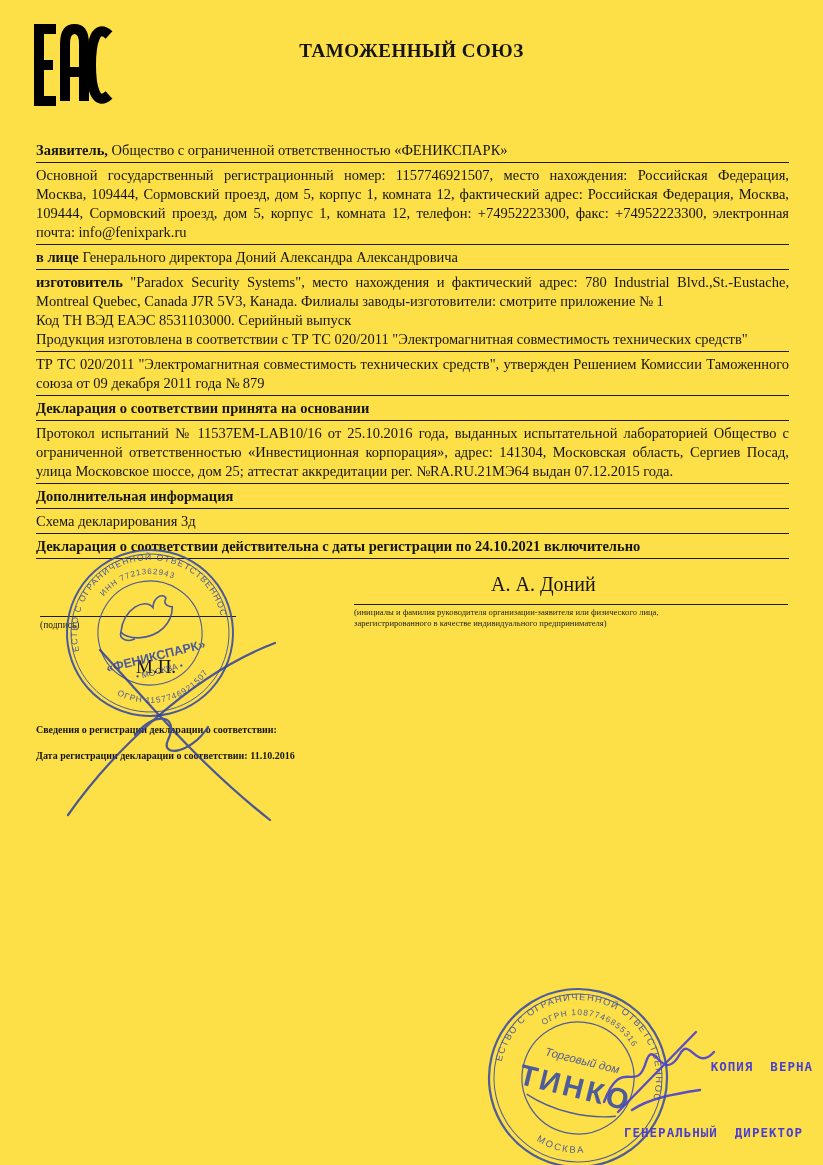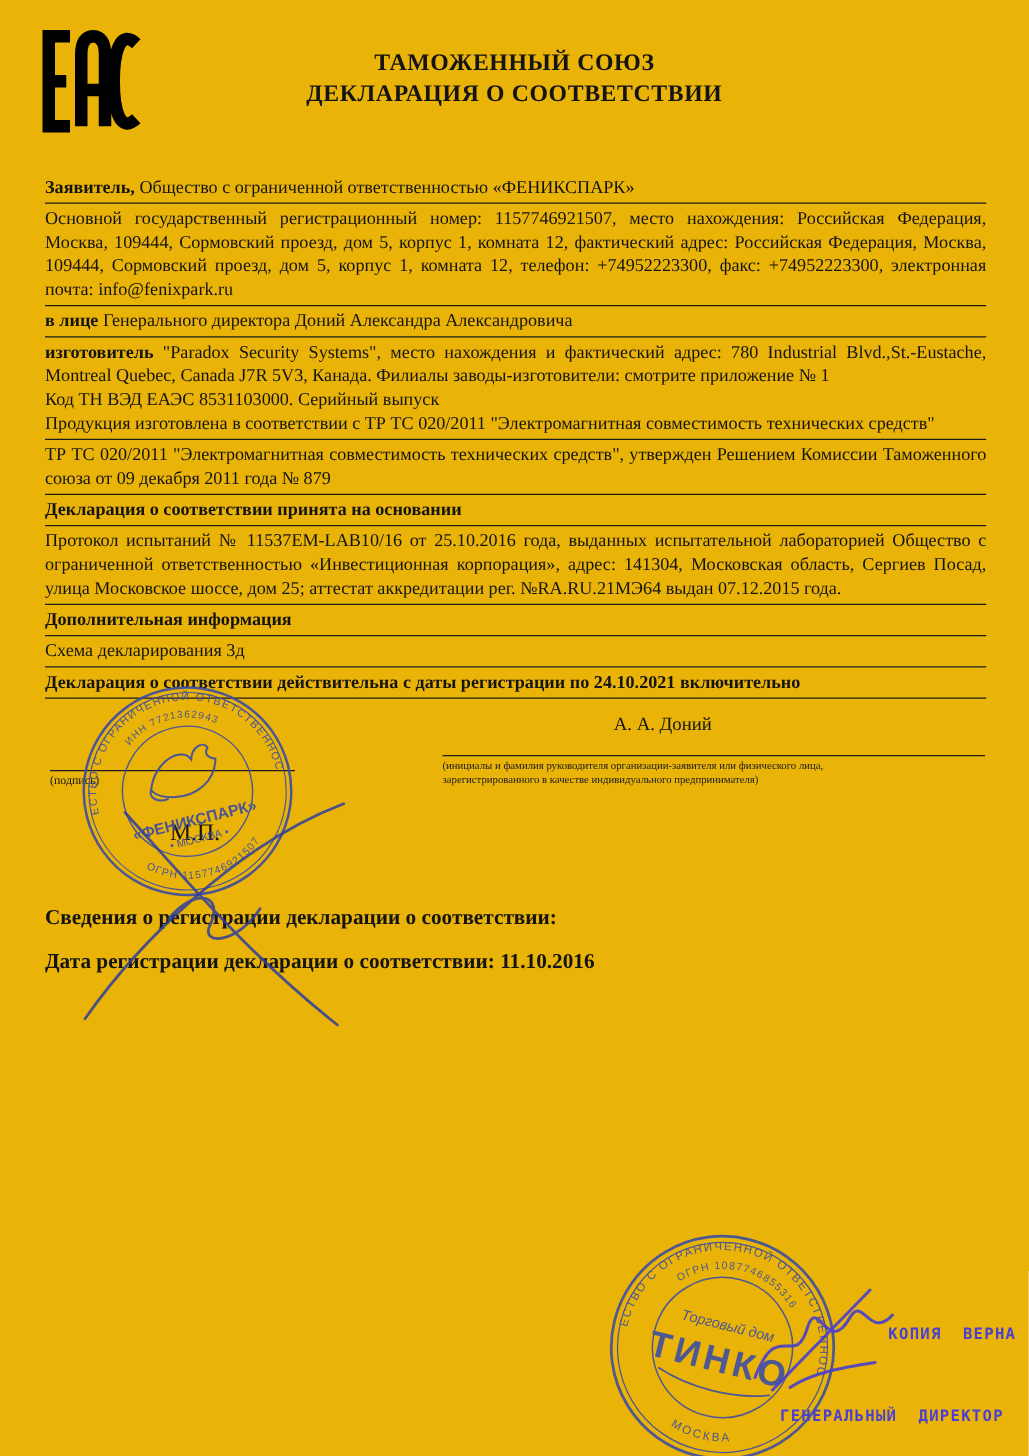--- a/index.html
+++ b/index.html
@@ -1,43 +1,43 @@
 <!DOCTYPE html>
 <html><head>
 <meta charset="utf-8">
 <style>
   * { margin:0; padding:0; box-sizing:border-box; }
   html,body { width:823px; height:1165px; }
   body { background:#ffffff; font-family:"Liberation Serif", serif; color:#141414; position:relative; overflow:hidden; }
-  .page { position:absolute; inset:0; background:#eab308; }
+  .page { position:absolute; inset:0; background:#fde047; }
 
   .eac { position:absolute; left:30px; top:20px; }
 
   .title { position:absolute; left:0; right:0; top:38px; text-align:center;
            font-weight:bold; font-size:19px; line-height:25px; letter-spacing:.5px; }
 
   .flow { position:absolute; left:36px; top:141px; width:753px;
           font-size:14.5px; line-height:1.31; }
   .flow p { text-align:justify; }
   .rule { border-top:1px solid #1c1c1c; height:0; margin:2px 0 3px 0; }
   .b { font-weight:bold; }
   .mt { margin-top:3px; }
 
   .sig-block { position:relative; height:150px; margin-top:4px; }
   .sign-line  { position:absolute; left:4px; top:53px; width:196px; border-top:1px solid #1c1c1c; }
   .sign-cap   { position:absolute; left:4px; top:56px; width:196px; text-align:left; font-size:9.5px; }
   .mp         { position:absolute; left:100px; top:92px; font-size:19px;font-family:Liberation Serif, serif; }
-  .sig-name   { position:absolute; left:455px; top:8px; font-size:15px; }
+  .sig-name   { position:absolute; left:455px; top:8px; font-size:20px; }
   .name-line  { position:absolute; left:318px; top:41px; width:434px; border-top:1px solid #1c1c1c; }
   .name-cap   { position:absolute; left:318px; top:44px; width:434px; font-size:8.6px; line-height:11px; color:#222; }
 
   .stamp1 { position:absolute; left:28px; top:-16px; transform:rotate(-14deg); opacity:.92; }
   .scribble1 { position:absolute; left:40px; top:615px; pointer-events:none; }
 
-  .reg { margin-top:10px; font-weight:bold; font-size:17px; }
+  .reg { margin-top:10px; font-weight:bold; font-size:10px; }
   .reg + .reg { margin-top:13px; }
 
   .stamp2 { position:absolute; left:486px; top:986px; transform:rotate(14deg); opacity:.9; }
   .copy-stamp { position:absolute; left:608px; top:1012px; width:205px;
                 font-family:"DejaVu Sans Mono", monospace; font-weight:bold;
                 color:#4a3fd0; font-size:12.5px; line-height:22px; letter-spacing:1px; white-space:pre; }
   .copy-l1 { margin-left:30px;text-align:right; }
   .copy-l2 { margin-left:16px; }
   .scribble2 { position:absolute; left:592px; top:1024px; pointer-events:none; }
 
@@ -51,21 +51,20 @@
   <svg class="eac" width="84" height="90" viewBox="0 0 84 90">
     <g fill="none" stroke="#000" stroke-width="10" stroke-linecap="butt">
       <path d="M26,9 H9 V81 H26 M9,45 H23"></path>
       <path d="M35,81 V24 Q35,9 44.5,9 Q54,9 54,24 V81 M35,52 H54"></path>
       <path d="M79,15 C66,3 61,22 61,45 C61,68 66,87 79,75"></path>
     </g>
   </svg>
 
   <div class="title">
     <div>ТАМОЖЕННЫЙ СОЮЗ</div>
-    <div>ДЕКЛАРАЦИЯ О СООТВЕТСТВИИ</div>
   </div>
 
   <div class="flow">
 
     <p><span class="b">Заявитель,</span> <span>Общество с ограниченной ответственностью «ФЕНИКСПАРК»</span></p>
     <div class="rule"></div>
 
     <p>Основной государственный регистрационный номер: 1157746921507, место нахождения: Российская Федерация, Москва, 109444, Сормовский проезд, дом 5, корпус 1, комната 12, фактический адрес: Российская Федерация, Москва, 109444, Сормовский проезд, дом 5, корпус 1, комната 12, телефон: +74952223300, факс: +74952223300, электронная почта: info@fenixpark.ru</p>
     <div class="rule"></div>
 

